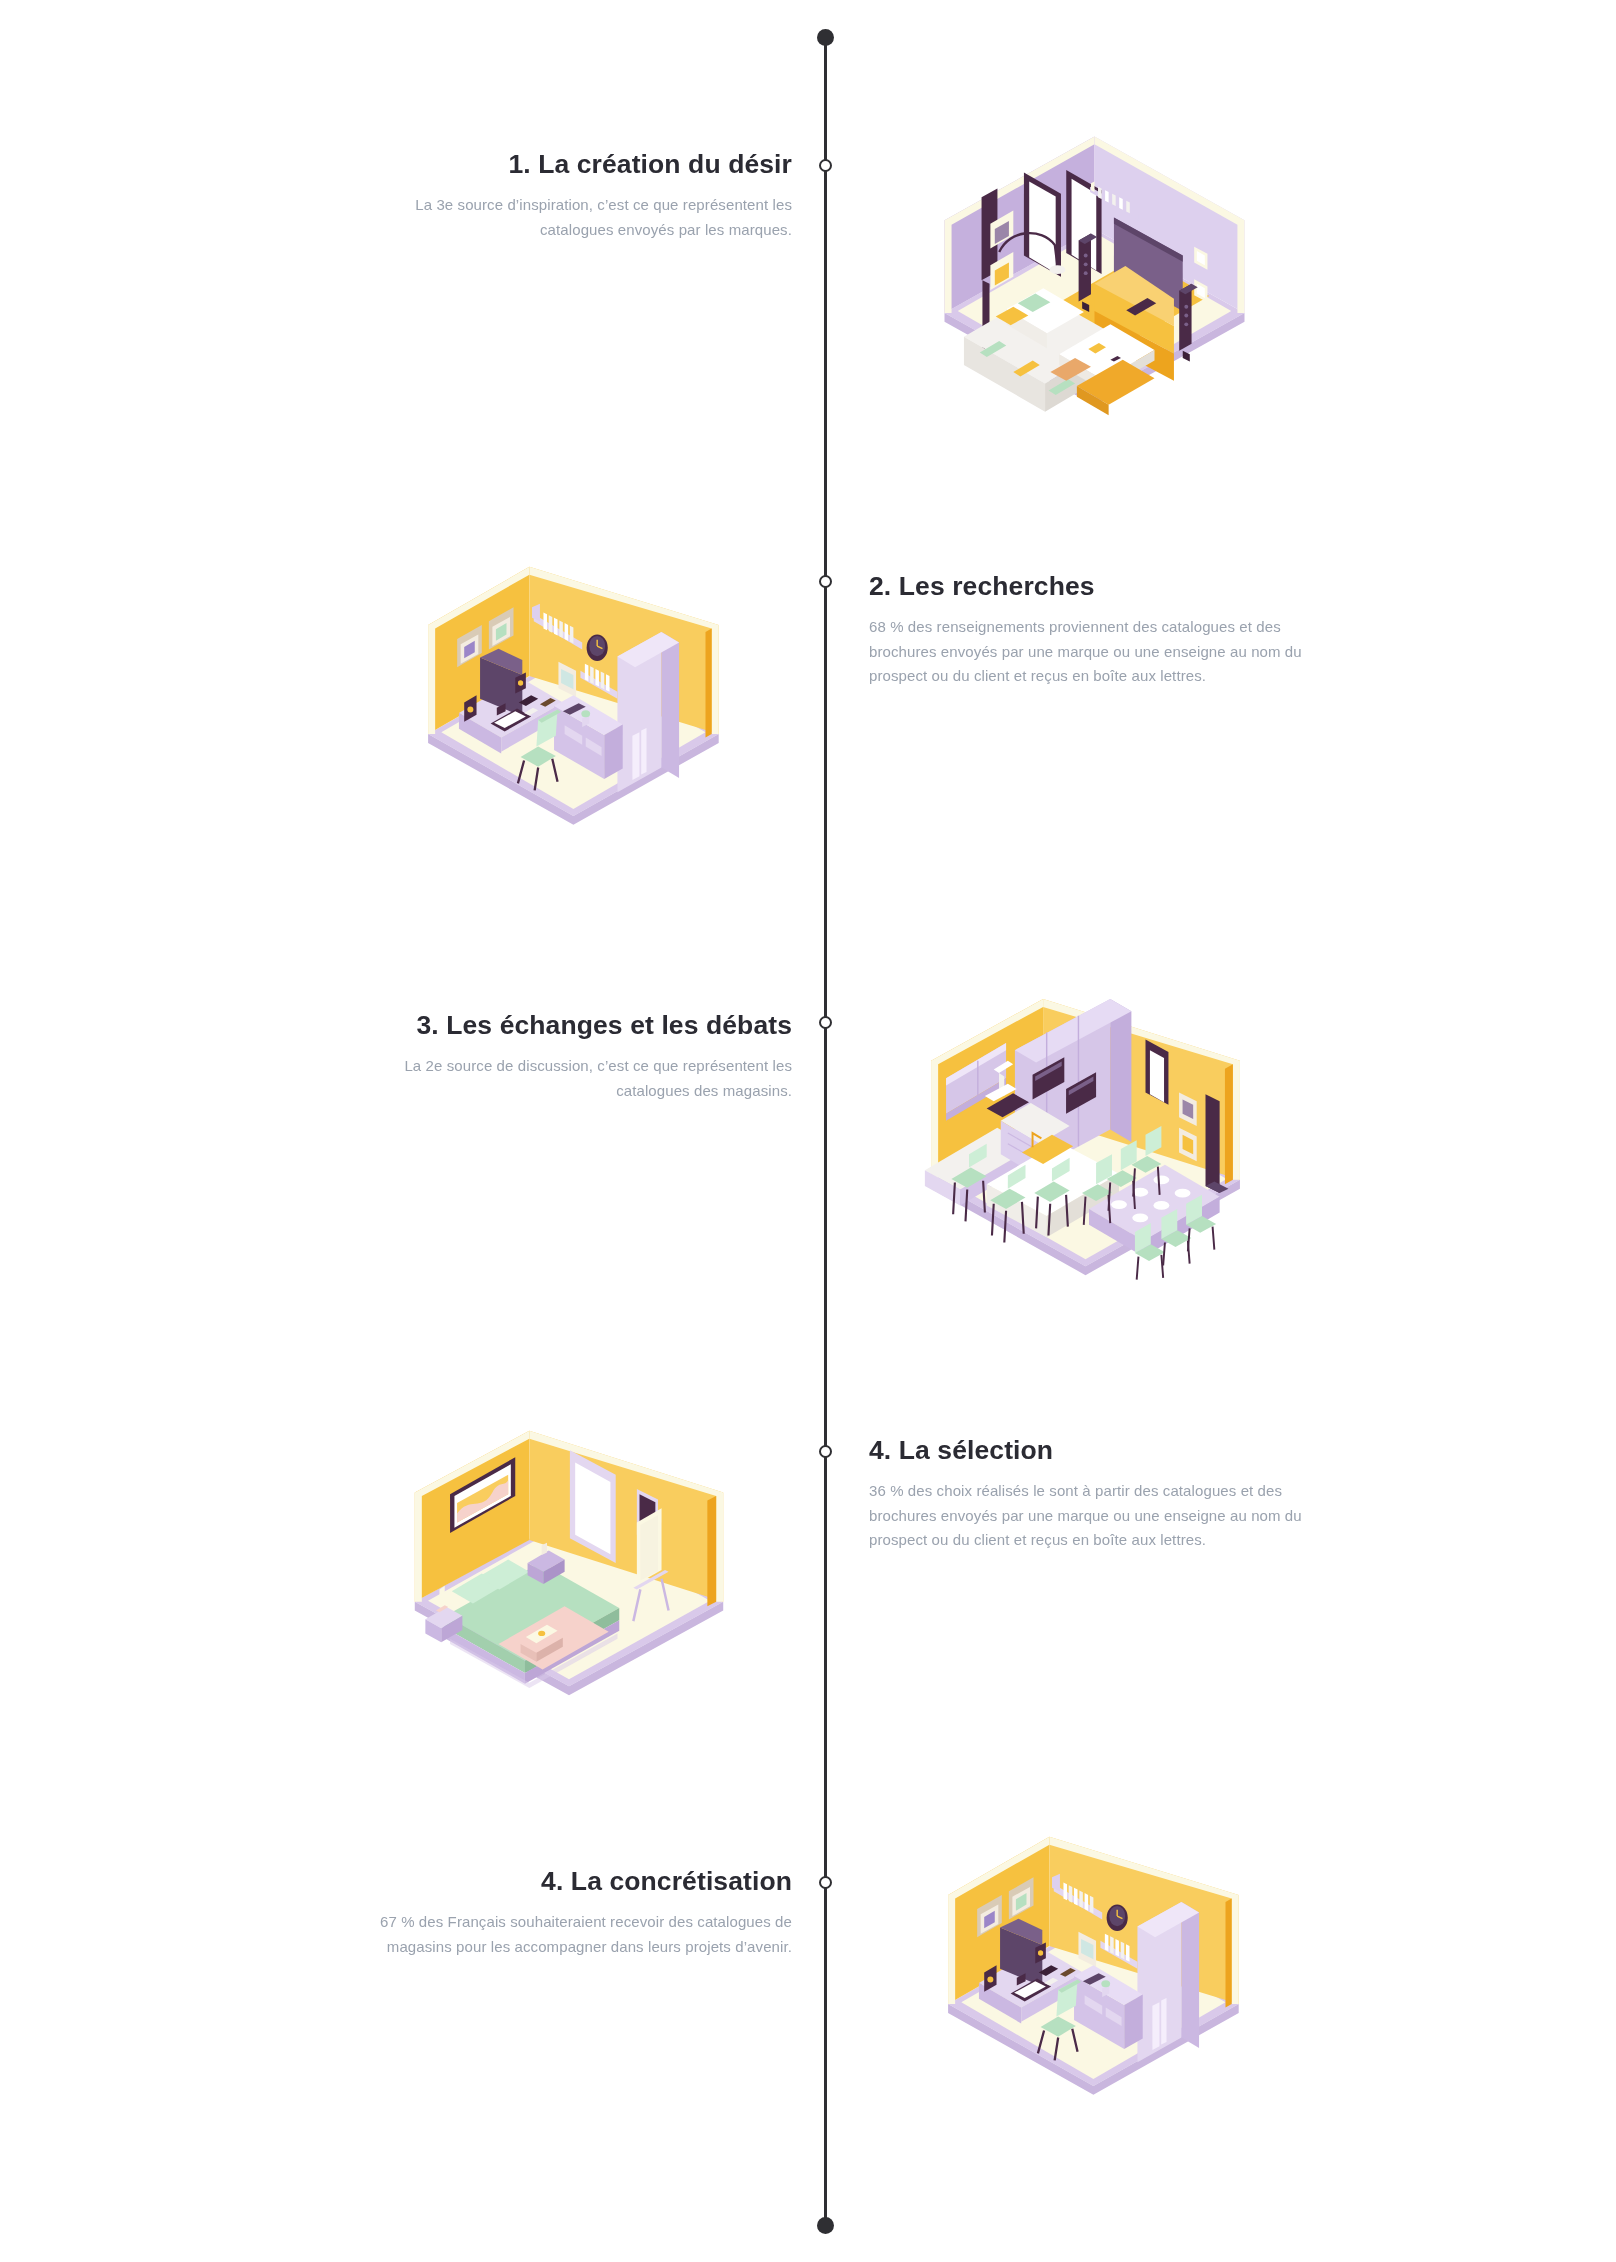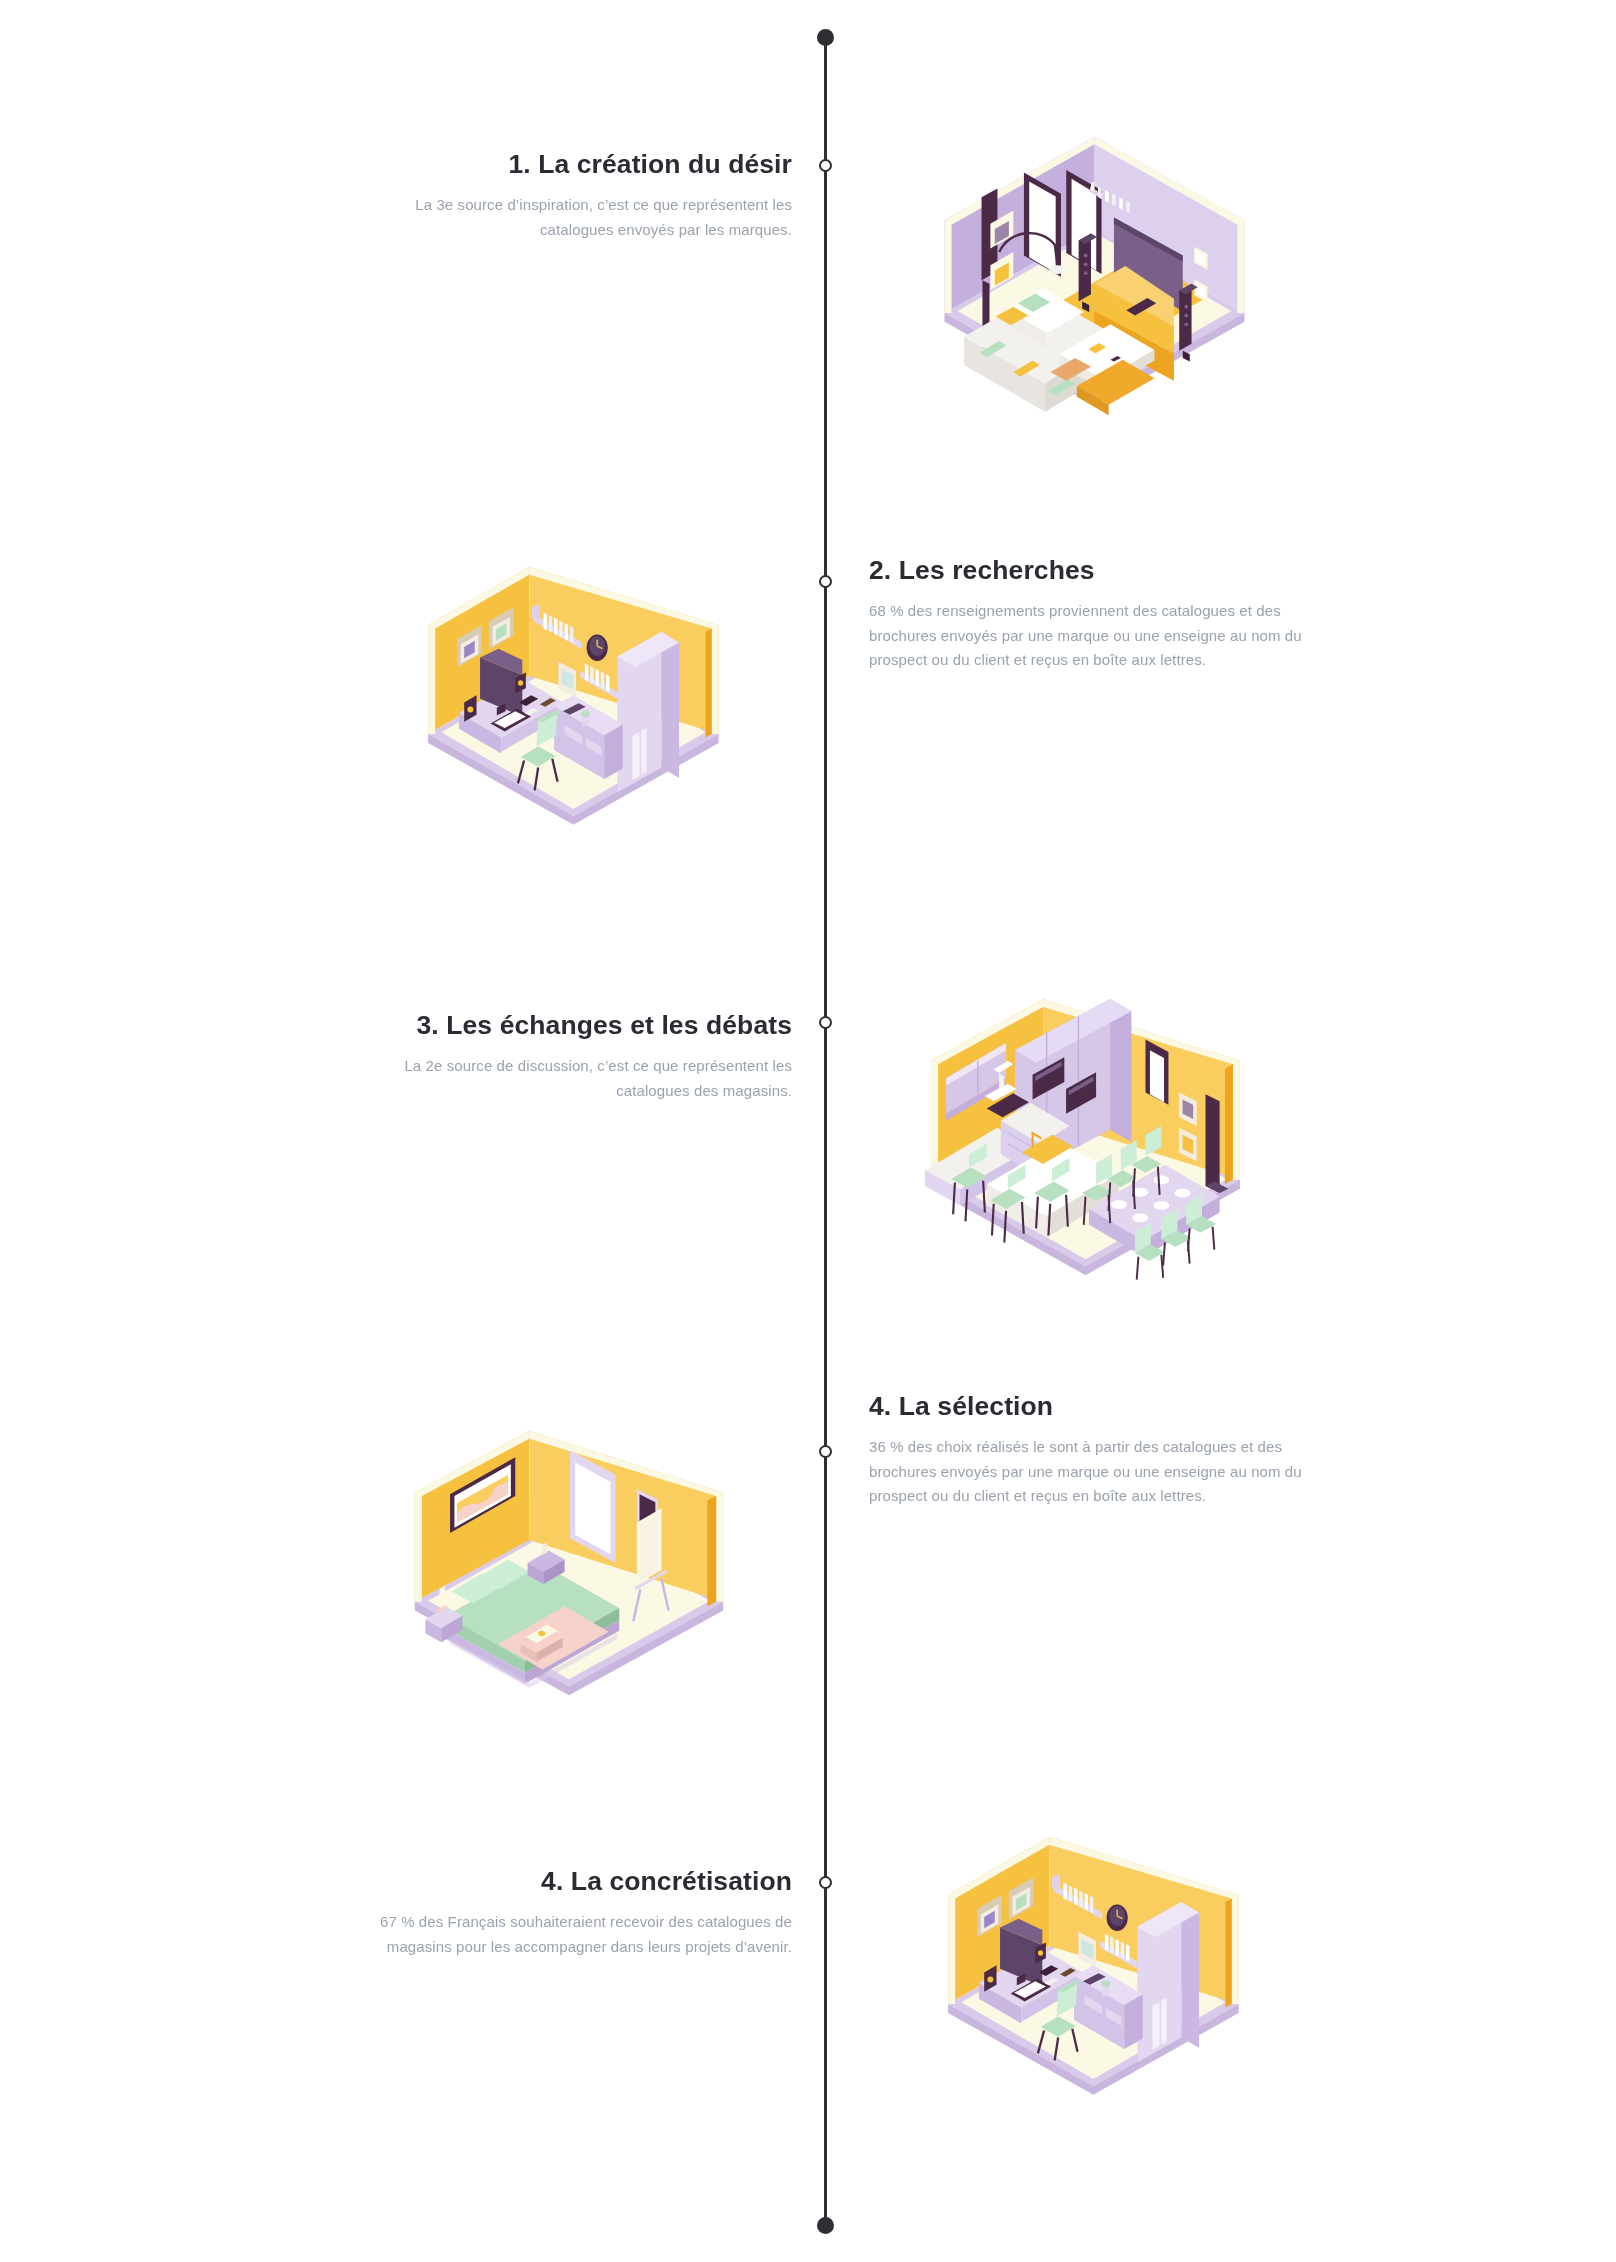--- a/index.html
+++ b/index.html
@@ -94,31 +94,31 @@
   <div class="timeline-node" style="top:575px;"></div>
   <div class="timeline-node" style="top:1016px;"></div>
   <div class="timeline-node" style="top:1445px;"></div>
   <div class="timeline-node" style="top:1876px;"></div>
 
   <div class="step-text left" style="top:148px;">
     <div class="step-title">1. La création du désir</div>
     <div class="step-body">La 3e source d’inspiration, c’est ce que représentent les catalogues envoyés par les marques.</div>
   </div>
 
-  <div class="step-text right" style="top:554px;">
+  <div class="step-text right" style="top:570px;">
     <div class="step-title">2. Les recherches</div>
     <div class="step-body">68 % des renseignements proviennent des catalogues et des brochures envoyés par une marque ou une enseigne au nom du prospect ou du client et reçus en boîte aux lettres.</div>
   </div>
 
   <div class="step-text left" style="top:1009px;">
     <div class="step-title">3. Les échanges et les débats</div>
     <div class="step-body">La 2e source de discussion, c’est ce que représentent les catalogues des magasins.</div>
   </div>
 
-  <div class="step-text right" style="top:1390px;">
+  <div class="step-text right" style="top:1434px;">
     <div class="step-title">4. La sélection</div>
     <div class="step-body">36 % des choix réalisés le sont à partir des catalogues et des brochures envoyés par une marque ou une enseigne au nom du prospect ou du client et reçus en boîte aux lettres.</div>
   </div>
 
   <div class="step-text left" style="top:1865px;">
     <div class="step-title">4. La concrétisation</div>
     <div class="step-body">67 % des Français souhaiteraient recevoir des catalogues de magasins  pour les accompagner dans leurs projets d’avenir.</div>
   </div>
 
   <div class="illus" style="left:918px; top:132px; width:353px; height:300px;">

